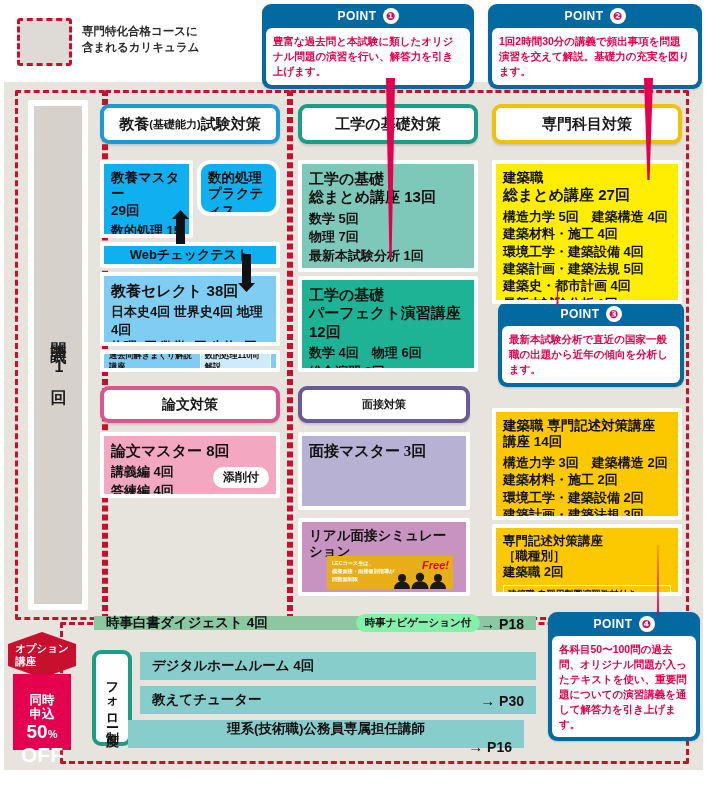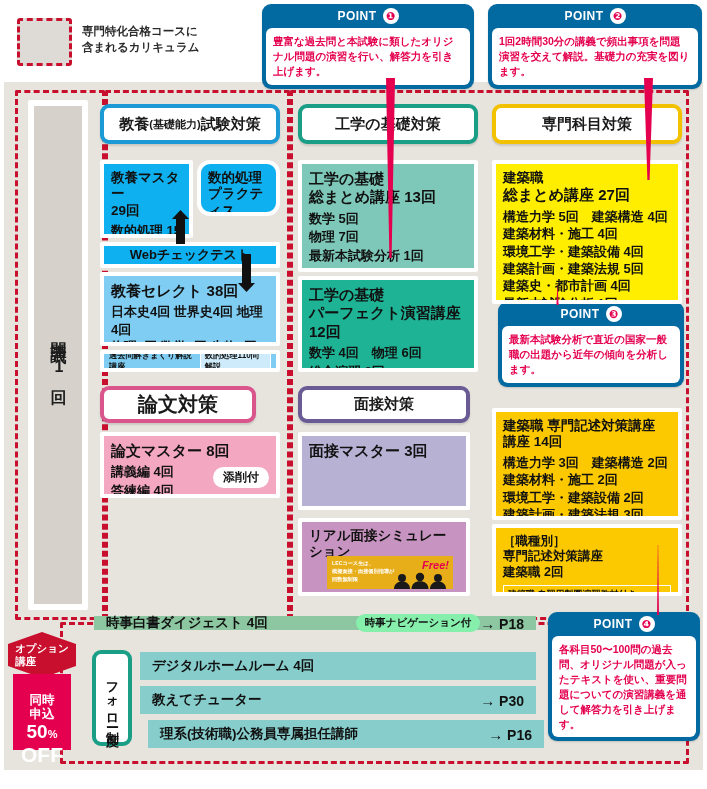--- a/index.html
+++ b/index.html
@@ -107,24 +107,24 @@
     font-weight: 800; color: #1a1a1a;
     box-shadow: 0 2px 2px rgba(0,0,0,.12);
   }
   #head-kyo { left: 100px; top: 104px; width: 180px; height: 40px;
               border: 4px solid #1b9ad6; font-size: 15px; }
   #head-kyo .sub { font-size: 11px; }
   #head-kogaku { left: 298px; top: 104px; width: 180px; height: 40px;
               border: 4px solid #1a9e86; font-size: 15px; }
   #head-senmon { left: 492px; top: 104px; width: 190px; height: 40px;
               border: 4px solid #f2c200; font-size: 15px; }
-  #head-ronbun { left: 100px; top: 386px; width: 156px; height: 37px;
-              border: 4px solid #d9558c; font-size: 20px; }
+  #head-ronbun { left: 100px; top: 386px; width: 180px; height: 37px;
+              border: 4px solid #d9558c; font-size: 14px; }
   #head-mensetsu { left: 298px; top: 386px; width: 172px; height: 37px;
-              border: 4px solid #6b5b95; font-size: 15px; }
+              border: 4px solid #6b5b95; font-size: 11px; }
 
   
   .card {
     position: absolute; border: 4px solid #ffffff; border-radius: 2px;
     padding: 6px 7px; color: #111; overflow: hidden;
   }
   .card .t   { font-size: 13.5px; font-weight: 800; line-height: 1.22; }
   .card .t.lg{ font-size: 15px; }
   .card .t.sm{ font-size: 12.5px; }
   .card .d   { font-size: 13px; font-weight: 700; line-height: 1.45; margin-top: 3px; }
@@ -164,21 +164,21 @@
     background: #111;
   }
   .uarrow::before { top: -8px; clip-path: polygon(50% 0, 100% 100%, 0 100%); }
   .darrow::before { bottom: -8px; clip-path: polygon(0 0, 100% 0, 50% 100%); }
   #arrow-up   { left: 176px; top: 218px; height: 26px; }
   #arrow-down { left: 242px; top: 254px; height: 30px; }
 
   
   #c-kogaku1 { left: 298px; top: 160px; width: 180px; height: 112px; }
   #c-kogaku2 { left: 298px; top: 276px; width: 180px; height: 96px; }
-  #c-mensetsu1 { left: 298px; top: 432px; width: 172px; height: 78px; }
+  #c-mensetsu1 { left: 298px; top: 432px; width: 172px; height: 78px; font-family: Liberation Serif, serif; }
   #c-real      { left: 298px; top: 518px; width: 172px; height: 78px; }
 
   
   .free-banner {
     position: absolute; left: 327px; top: 556px; width: 126px; height: 33px;
     background: #e8ae1a; overflow: hidden;
   }
   .free-banner .ft {
     position: absolute; left: 5px; top: 4px; width: 78px;
     font-size: 5.2px; font-weight: 800; color: #fff; line-height: 1.5;
@@ -244,22 +244,22 @@
   .optrow {
     position: absolute; display: flex; align-items: center;
     padding: 0 12px; color: #111; font-size: 13.5px; font-weight: 800;
   }
   #opt-jiji { left: 94px; top: 616px; width: 442px; height: 14px;
               background: #8cc7a1; }
   #opt-dhr  { left: 140px; top: 652px; width: 396px; height: 28px;
               background: #86cdcb; }
   #opt-tutor{ left: 140px; top: 686px; width: 396px; height: 28px;
               background: #86cdcb; }
-  #opt-rikei{ left: 148px; top: 720px; width: 396px; height: 28px;
-              background: #86cdcb; }
+  #opt-rikei{ left: 128px; top: 720px; width: 396px; height: 28px;
+              background: #86cdcb; flex-direction: column; }
 
   .navi-pill {
     background: #86efac; border-radius: 12px; padding: 2px 9px;
     font-size: 10.5px; font-weight: 800; margin-left: auto;
   }
   .pref {
     font-size: 14px; font-weight: 900; margin-left: 0; white-space: nowrap;
   }
   .pref .ar { font-size: 15px; }
   .pushright { margin-left: auto; }
@@ -431,22 +431,22 @@
     <div class="t">建築職 専門記述対策講座</div>
     <div class="t">講座 14回</div>
     <div class="d tight" style="white-space:pre-line">構造力学 3回　建築構造 2回
 建築材料・施工 2回
 環境工学・建築設備 2回
 建築計画・建築法規 3回
 建築史・都市計画 2回</div>
   </div>
 
   <div class="card gold" id="c-kijutsu">
+    <div class="t sm">専門記述対策講座</div>
     <div class="t sm">［職種別］</div>
-    <div class="t sm">専門記述対策講座</div>
     <div class="t sm">建築職 2回</div>
     <div class="inner-note">建築職 自習用製図演習教材付き</div>
   </div>
 
   <div class="card pink" id="c-ronbun">
     <div class="t lg">論文マスター 8回</div>
     <div class="d" style="white-space:pre-line">講義編 4回
 答練編 4回</div>
     <div class="pill">添削付</div>
   </div>

